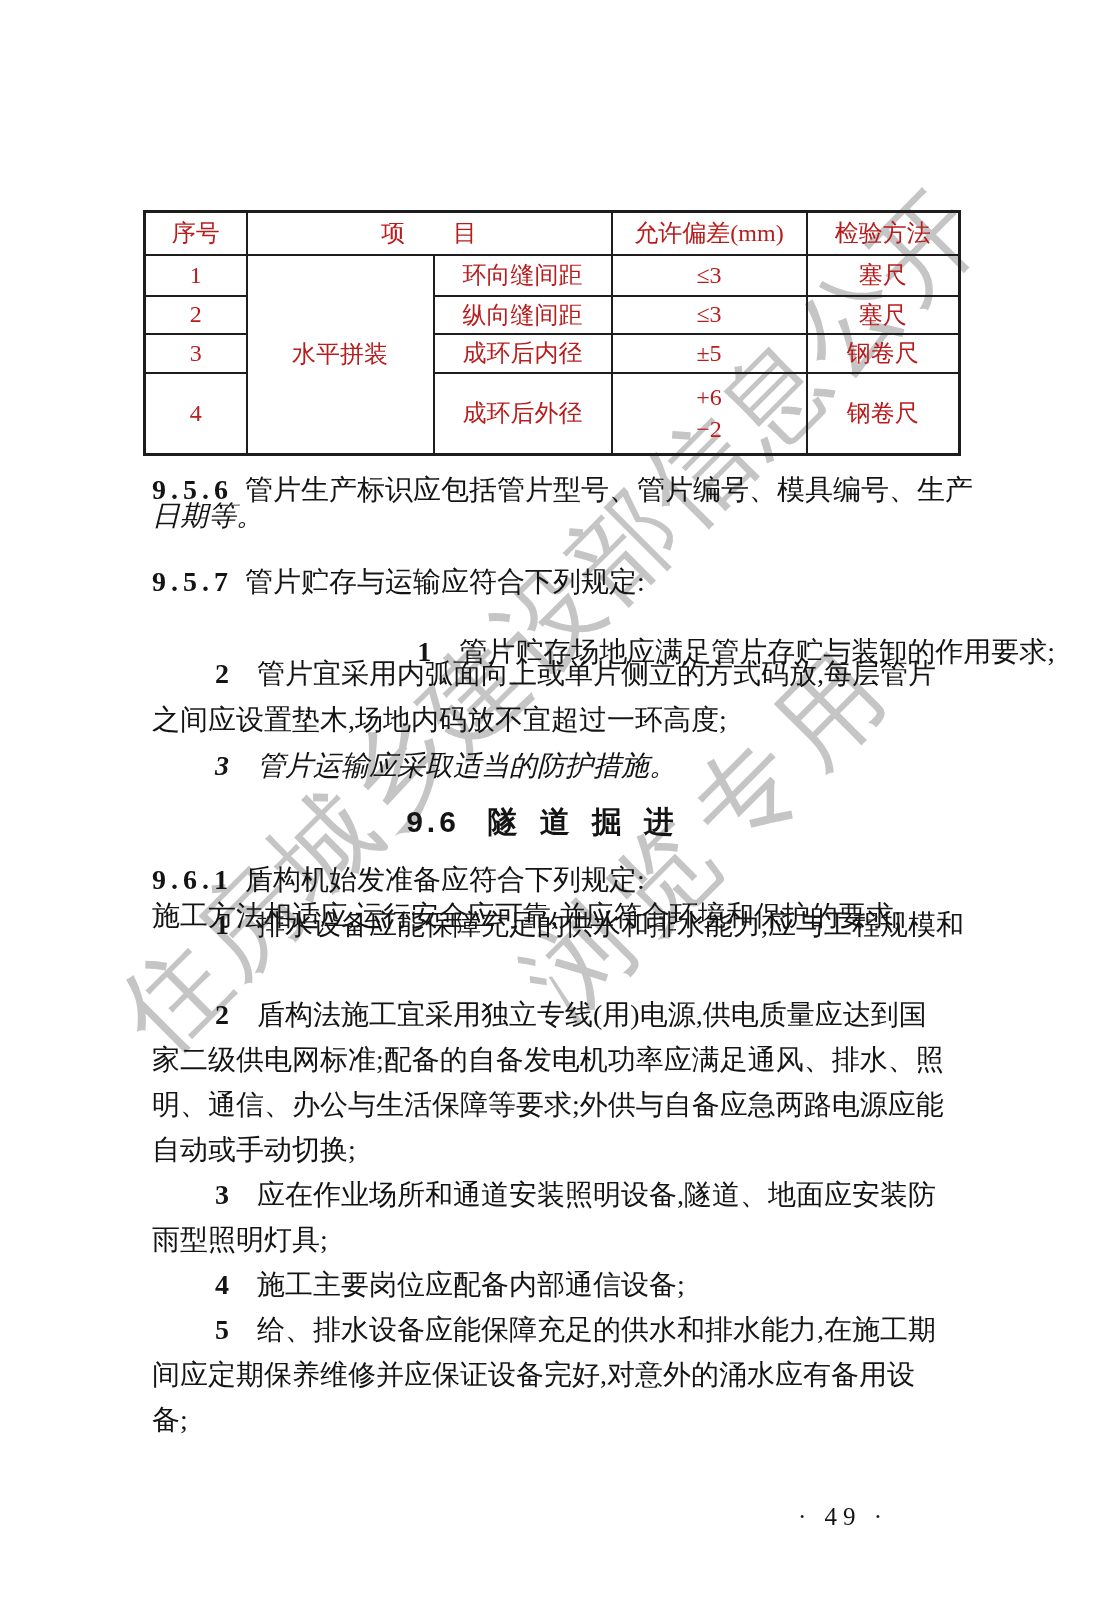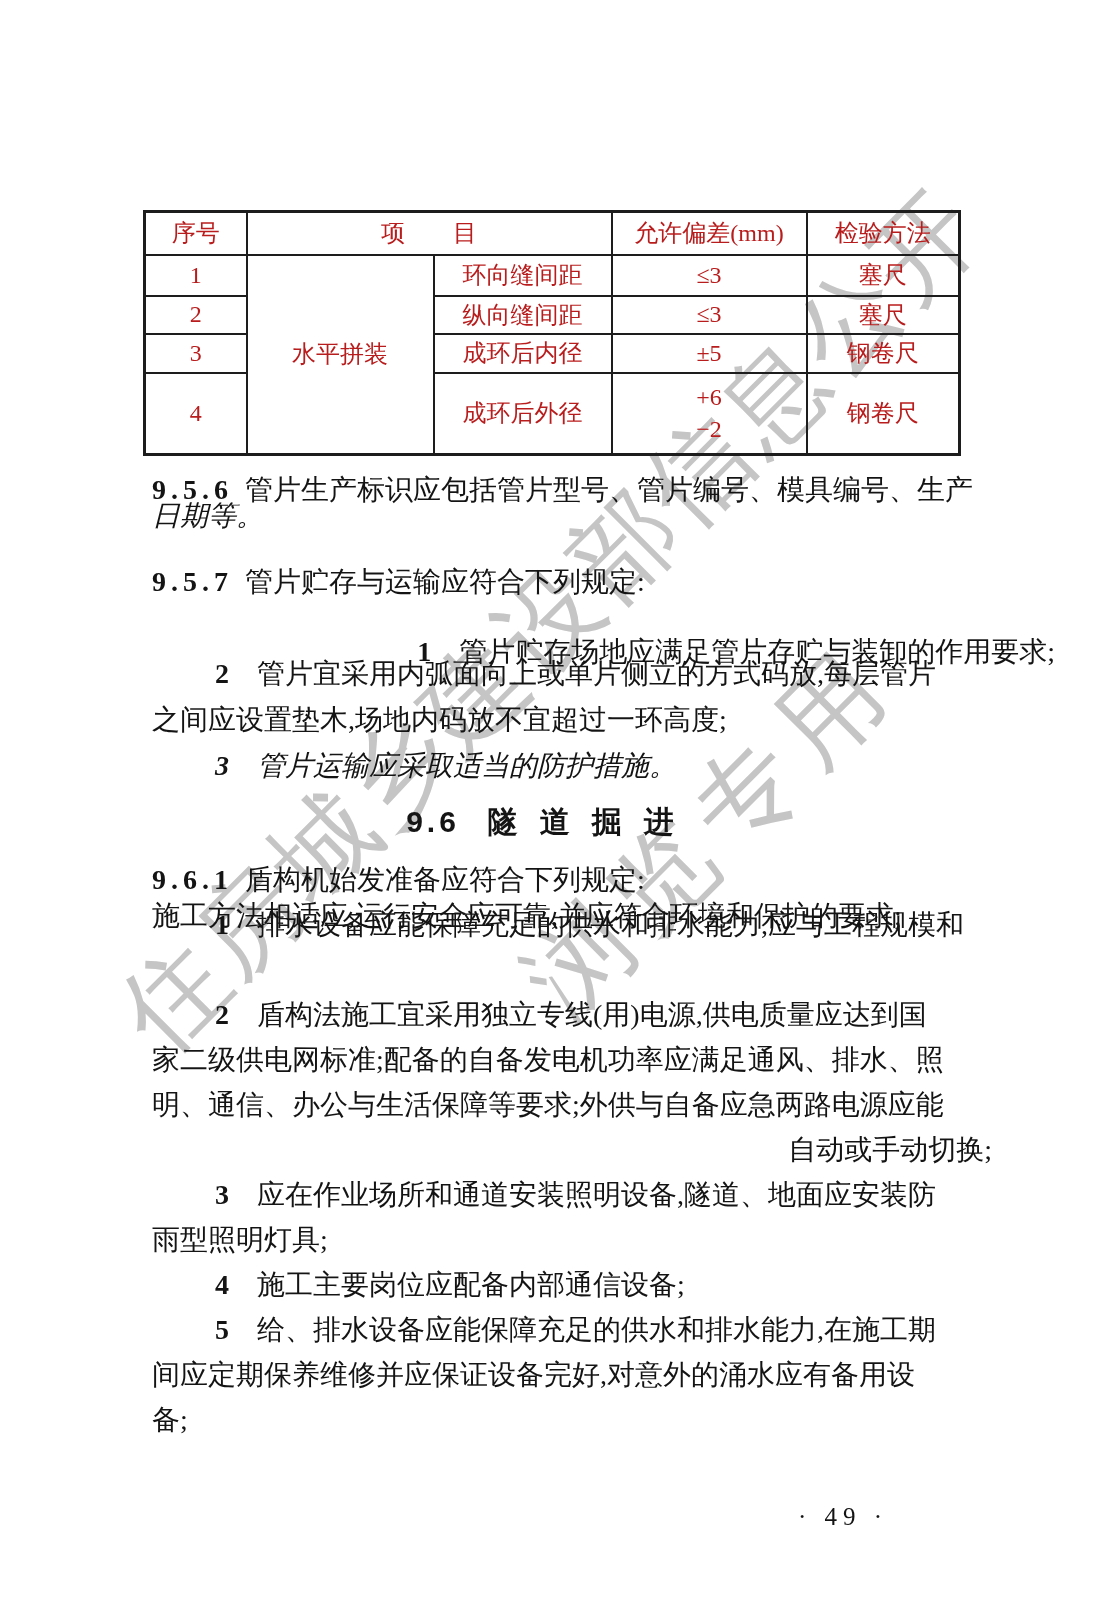--- a/index.html
+++ b/index.html
@@ -125,21 +125,21 @@
       <div class="bodyline" style="top: 652px; padding-left: 63px; text-align: right;"><span class="pfx">1</span><span>管片贮存场地应满足管片存贮与装卸的作用要求;</span></div>
       <div class="bodyline" style="top: 674px; padding-left: 63px;"><span class="pfx">2</span><span>管片宜采用内弧面向上或单片侧立的方式码放,每层管片</span></div>
       <div class="bodyline" style="top: 720px;"><span>之间应设置垫木,场地内码放不宜超过一环高度;</span></div>
       <div class="bodyline" style="top: 766px; padding-left: 63px; font-style: italic;"><span class="pfx">3</span><span>管片运输应采取适当的防护措施。</span></div>
       <div class="bodyline" style="top: 880px;"><span class="pfx clause">9.6.1</span><span>盾构机始发准备应符合下列规定:</span></div>
       <div class="bodyline" style="top: 925px; padding-left: 63px;"><span class="pfx">1</span><span>排水设备应能保障充足的供水和排水能力,应与工程规模和</span></div>
       <div class="bodyline" style="top: 916px;"><span>施工方法相适应,运行安全应可靠,并应符合环境和保护的要求;</span></div>
       <div class="bodyline" style="top: 1015px; padding-left: 63px;"><span class="pfx">2</span><span>盾构法施工宜采用独立专线(用)电源,供电质量应达到国</span></div>
       <div class="bodyline" style="top: 1060px;"><span>家二级供电网标准;配备的自备发电机功率应满足通风、排水、照</span></div>
       <div class="bodyline" style="top: 1105px;"><span>明、通信、办公与生活保障等要求;外供与自备应急两路电源应能</span></div>
-      <div class="bodyline" style="top: 1150px; text-align: right;"><span>自动或手动切换;</span></div>
+      <div class="bodyline" style="top: 1150px;"><span>自动或手动切换;</span></div>
       <div class="bodyline" style="top: 1195px; padding-left: 63px;"><span class="pfx">3</span><span>应在作业场所和通道安装照明设备,隧道、地面应安装防</span></div>
       <div class="bodyline" style="top: 1240px;"><span>雨型照明灯具;</span></div>
       <div class="bodyline" style="top: 1285px; padding-left: 63px;"><span class="pfx">4</span><span>施工主要岗位应配备内部通信设备;</span></div>
       <div class="bodyline" style="top: 1330px; padding-left: 63px;"><span class="pfx">5</span><span>给、排水设备应能保障充足的供水和排水能力,在施工期</span></div>
       <div class="bodyline" style="top: 1375px;"><span>间应定期保养维修并应保证设备完好,对意外的涌水应有备用设</span></div>
       <div class="bodyline" style="top: 1420px;"><span>备;</span></div>
     </div>
 
   <div class="pagenum">· 49 ·</div>
 

